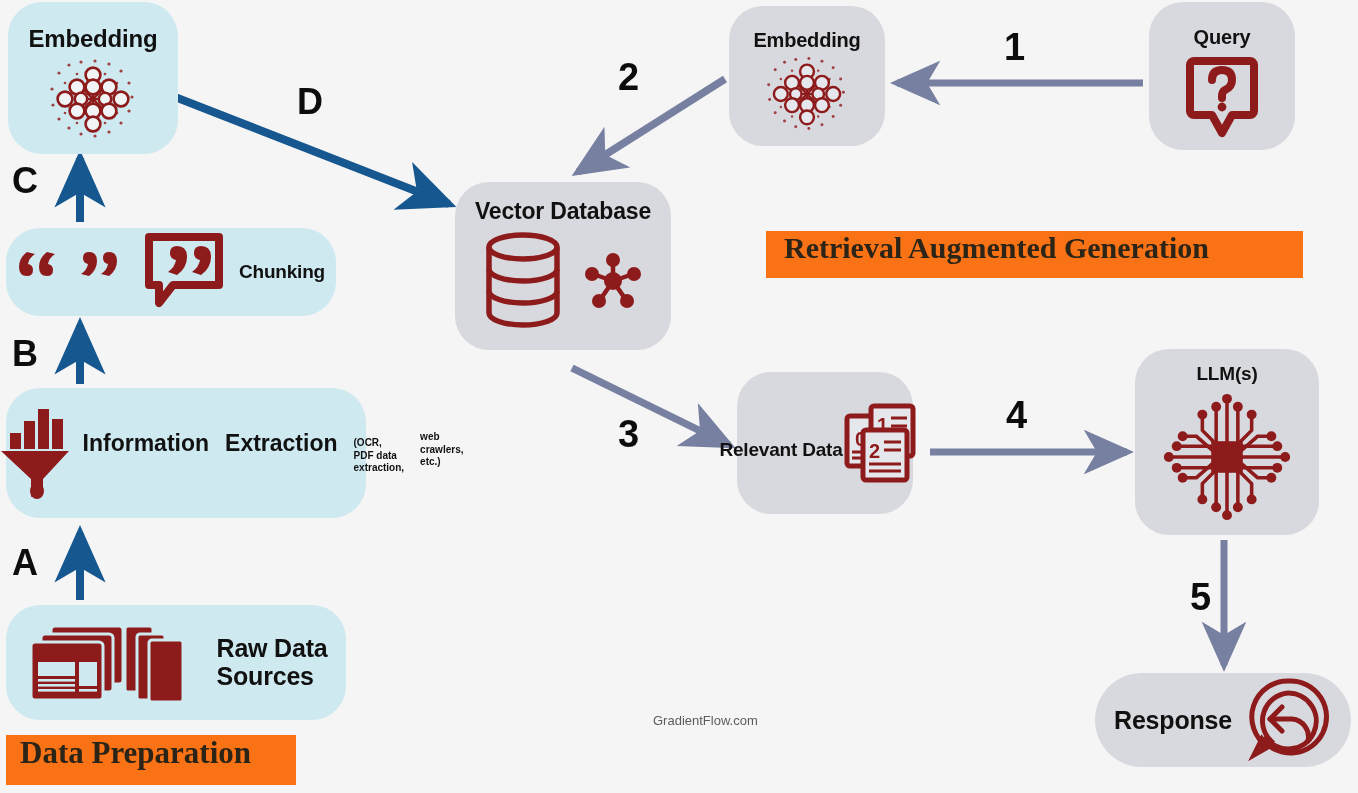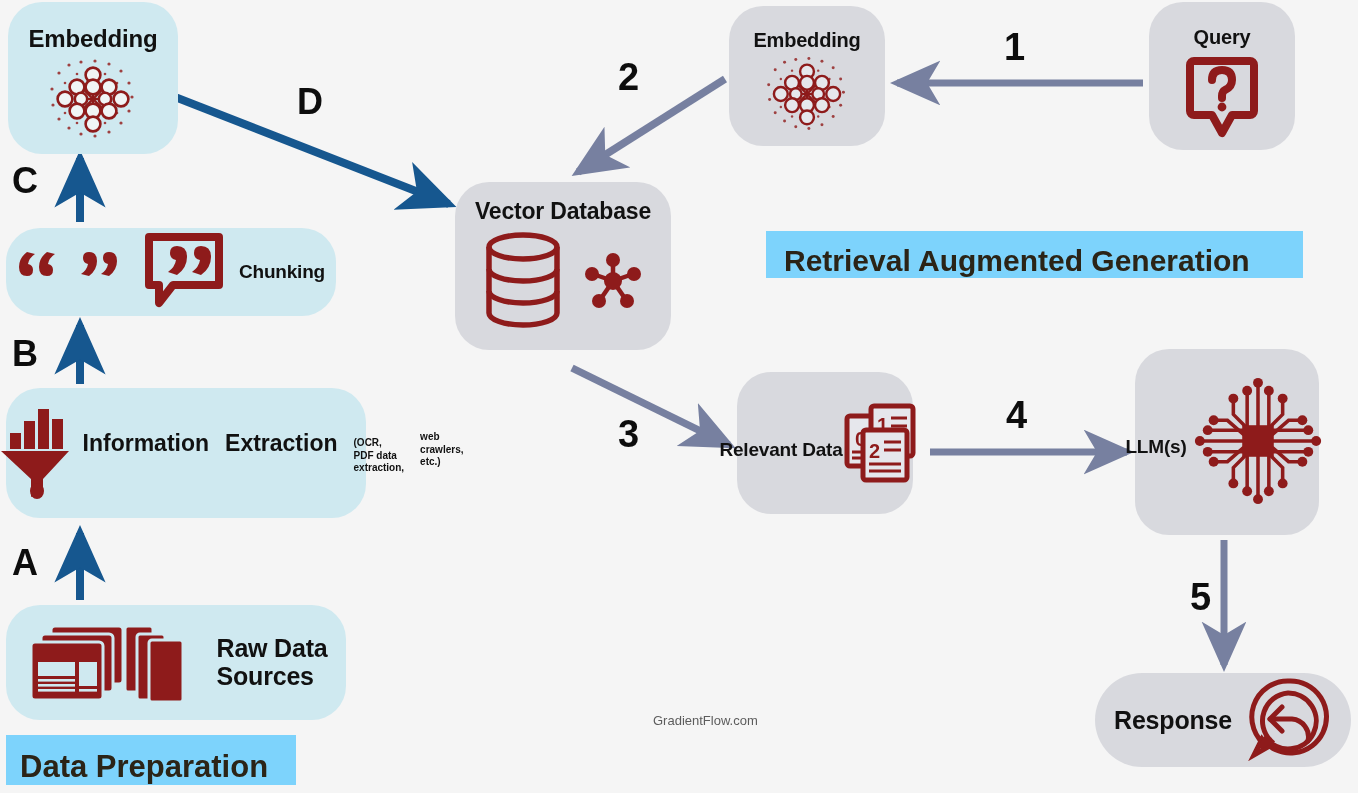--- a/index.html
+++ b/index.html
@@ -26,24 +26,25 @@
 
   .node-label{
     font-weight:bold;
     color:#111;
     letter-spacing:-0.2px;
     white-space:nowrap;
   }
 
   .band{
     position:absolute;
-    background:#7dd3fc;
+    background:#f97316;
     display:flex;
-    align-items:flex-end;
+    align-items:flex-start;
     box-sizing:border-box;
+    font-family:Liberation Serif, serif;
   }
   .band-text{
     font-weight:bold;
     color:#2b2417;
     white-space:nowrap;
   }
 
   .step-letter{
     position:absolute;
     font-weight:bold;
@@ -60,21 +61,21 @@
   
   #n-embedding-doc{left:8px;top:2px;width:170px;height:152px;flex-direction:column;}
   #n-chunking   {left:6px;top:228px;width:330px;height:88px;}
   #n-infoextract{left:6px;top:388px;width:360px;height:130px;}
   #n-rawdata    {left:6px;top:605px;width:340px;height:115px;}
 
   #n-vectordb   {left:455px;top:182px;width:216px;height:168px;flex-direction:column;}
   #n-embedding-q{left:729px;top:6px;width:156px;height:140px;flex-direction:column;}
   #n-query      {left:1149px;top:2px;width:146px;height:148px;flex-direction:column;}
   #n-relevant   {left:737px;top:372px;width:176px;height:142px;flex-direction:row;}
-  #n-llm        {left:1135px;top:349px;width:184px;height:186px;flex-direction:row;}
+  #n-llm        {left:1135px;top:349px;width:184px;height:186px;flex-direction:column;}
   #n-response   {left:1095px;top:673px;width:256px;height:94px;border-radius:58px;}
 
   #band-rag{left:766px;top:231px;width:537px;height:47px;padding-left:18px;}
   #band-rag .band-text{font-size:30px;}
   #band-dp {left:6px;top:735px;width:290px;height:50px;padding-left:14px;}
   #band-dp .band-text{font-size:31px;}
 
   .icon-row{display:flex;align-items:center;}
 
   

